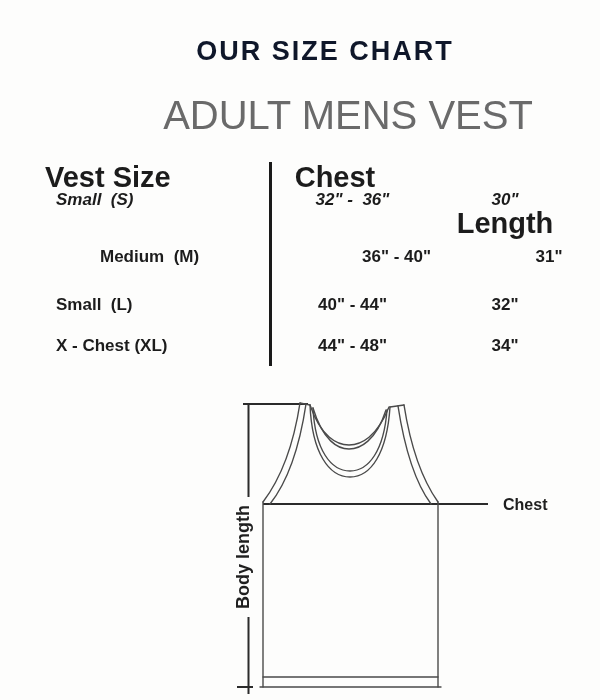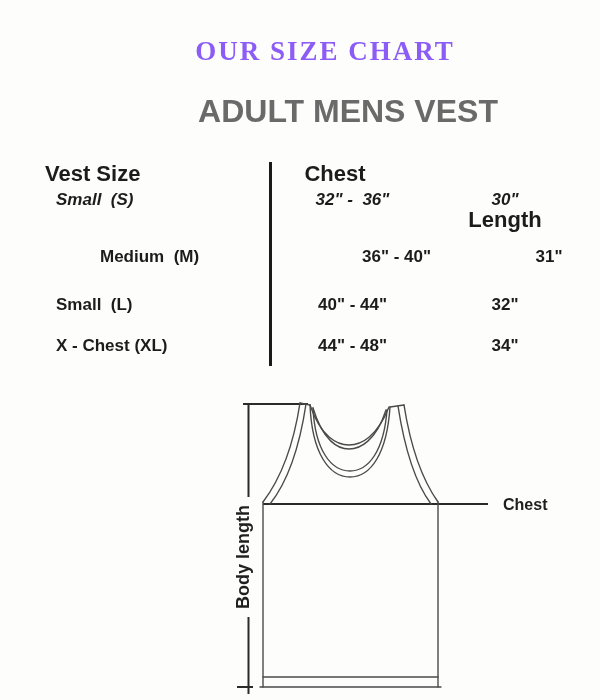--- a/index.html
+++ b/index.html
@@ -14,42 +14,42 @@
     font-family: "Liberation Sans", sans-serif;
     color: #1c1c1c;
     overflow: hidden;
   }
   .abs { position: absolute; }
 
   .title {
     top: 36px;
     left: 325px;
     transform: translateX(-50%);
-    font-family: Liberation Serif, serif;
+    font-family: Liberation Sans, sans-serif;
     font-size: 27px;
     font-weight: 700;
     letter-spacing: 2px;
     white-space: nowrap;
-    color: #8b5cf6;
+    color: #0f172a;
     text-align: center;
   }
   .subtitle {
     top: 93px;
     left: 348px;
     transform: translateX(-50%);
-    font-size: 32px;
-    font-weight: 700;
+    font-size: 40px;
+    font-weight: 400;
     letter-spacing: 0px;
     white-space: nowrap;
     color: #6a6a6a;
   }
 
   
   .th {
-    font-size: 22px;
+    font-size: 29px;
     font-weight: 700;
     line-height: 1;
     white-space: pre;
   }
   .td {
     font-size: 17px;
     font-weight: 700;
     line-height: 1.1;
     white-space: pre;
   }

